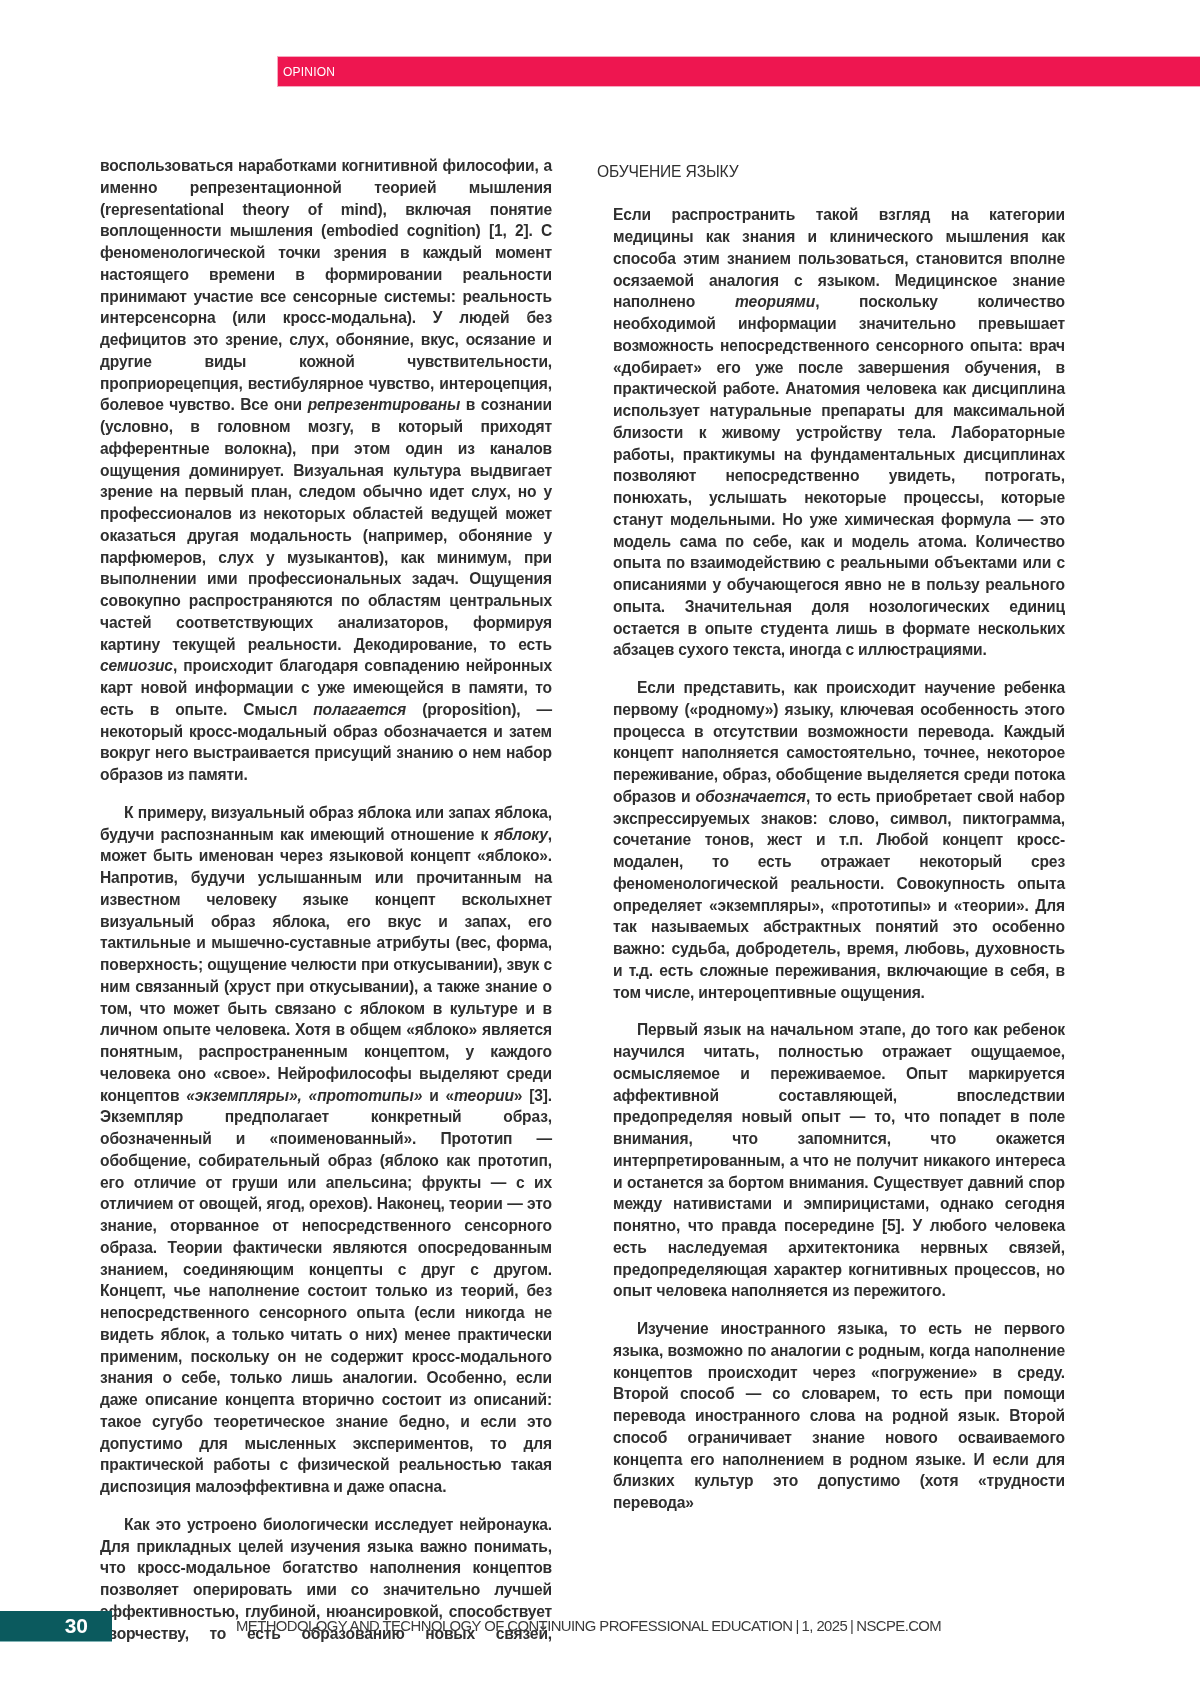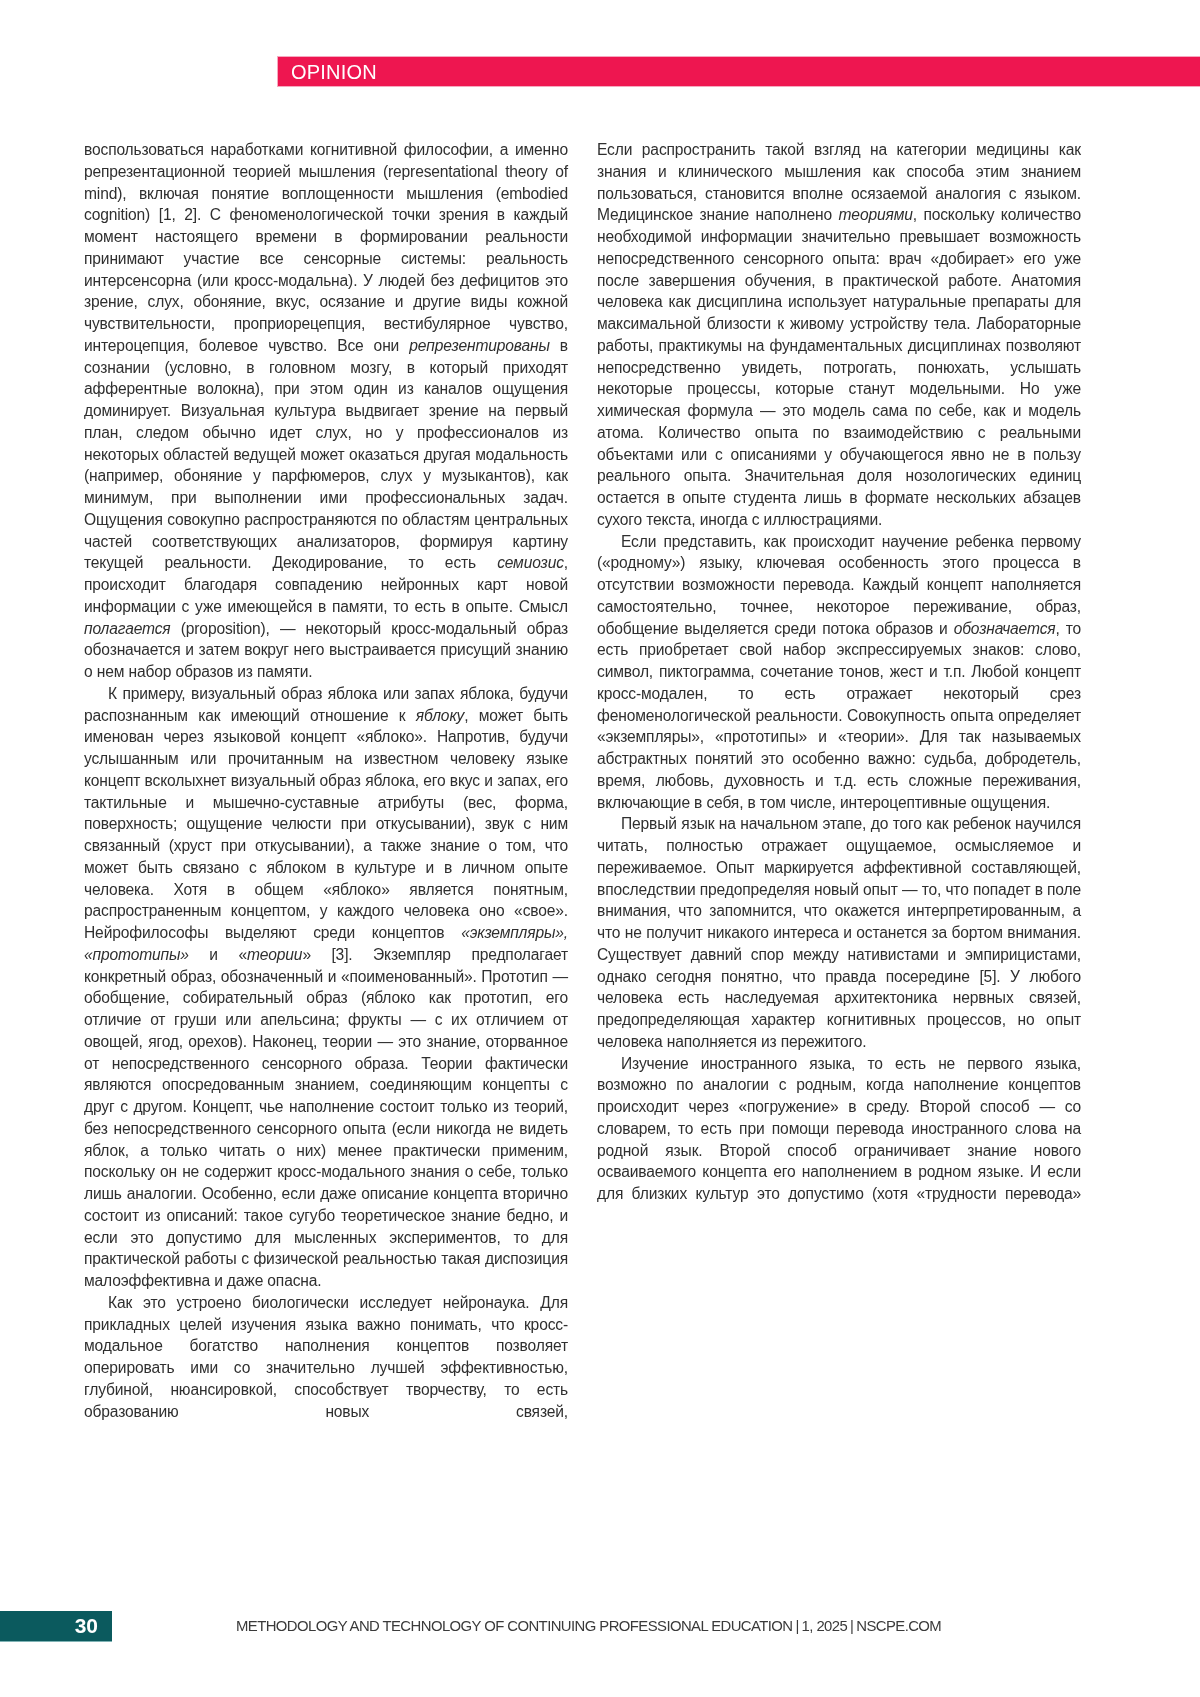--- a/index.html
+++ b/index.html
@@ -19,43 +19,44 @@
       position: absolute;
       left: 278px;
       top: 57px;
       width: 922px;
       height: 29px;
       background: #ee1650;
       box-shadow: 0 0 0 1px #f6a9bf;
     }
     .section-bar span {
       position: absolute;
-      left: 13px;
+      left: 5px;
       top: 3px;
-      font-size: 20px;
+      font-size: 12px;
       line-height: 24px;
       color: #ffffff;
       letter-spacing: 0.2px;
     }
     .column {
       position: absolute;
       top: 139px;
       width: 484px;
       font-size: 15.6px;
       line-height: 21.75px;
       text-align: justify;
       color: #2f2f2f;
       letter-spacing: -0.15px;
     }
     .col-left { left: 84px; }
     .col-right { left: 597px; }
     .column p {
-      margin: 0;
+      margin: 16px;
       text-indent: 24px;
       hyphens: none;
+      font-weight: bold;
     }
     .column p.noindent { text-indent: 0; }
     .column p.last { text-align-last: justify; }
     .column h2 {
       margin: 21.75px 0 21.75px 0;
       font-size: 15.6px;
       font-weight: normal;
       line-height: 21.75px;
       color: #2f2f2f;
     }
@@ -64,21 +65,21 @@
       position: absolute;
       left: 0;
       top: 1611px;
       width: 112px;
       height: 30px;
       background: #0b5a5e;
       border-bottom: 1px solid #7fb3b5;
     }
     .page-num span {
       position: absolute;
-      right: 14px;
+      right: 24px;
       top: 3px;
       font-size: 21px;
       line-height: 24px;
       font-weight: bold;
       color: #ffffff;
     }
     .footer-text {
       position: absolute;
       left: 236px;
       top: 1615px;
@@ -100,20 +101,21 @@
   <span>OPINION</span>
 </div>
 
 <div class="column col-left">
   <p class="noindent"><span>воспользоваться наработками когнитивной философии, а именно репрезентационной теорией мышления (representational theory of mind), включая понятие воплощенности мышления (embodied cognition) [1, 2]. С феноменологической точки зрения в каждый момент настоящего времени в формировании реальности принимают участие все сенсорные системы: реальность интерсенсорна (или кросс-модальна). У людей без дефицитов это зрение, слух, обоняние, вкус, осязание и другие виды кожной чувствительности, проприорецепция, вестибулярное чувство, интероцепция, болевое чувство. Все они </span><em>репрезентированы</em><span> в сознании (условно, в головном мозгу, в который приходят афферентные волокна), при этом один из каналов ощущения доминирует. Визуальная культура выдвигает зрение на первый план, следом обычно идет слух, но у профессионалов из некоторых областей ведущей может оказаться другая модальность (например, обоняние у парфюмеров, слух у музыкантов), как минимум, при выполнении ими профессиональных задач. Ощущения совокупно распространяются по областям центральных частей соответствующих анализаторов, формируя картину текущей реальности. Декодирование, то есть </span><em>семиозис</em><span>, происходит благодаря совпадению нейронных карт новой информации с уже имеющейся в памяти, то есть в опыте. Смысл </span><em>полагается</em><span> (proposition), — некоторый кросс-модальный образ обозначается и затем вокруг него выстраивается присущий знанию о нем набор образов из памяти.</span></p>
   <p><span>К примеру, визуальный образ яблока или запах яблока, будучи распознанным как имеющий отношение к </span><em>яблоку</em><span>, может быть именован через языковой концепт «яблоко». Напротив, будучи услышанным или прочитанным на известном человеку языке концепт всколыхнет визуальный образ яблока, его вкус и запах, его тактильные и мышечно-суставные атрибуты (вес, форма, поверхность; ощущение челюсти при откусывании), звук с ним связанный (хруст при откусывании), а также знание о том, что может быть связано с яблоком в культуре и в личном опыте человека. Хотя в общем «яблоко» является понятным, распространенным концептом, у каждого человека оно «свое». Нейрофилософы выделяют среди концептов </span><em>«экземпляры», «прототипы»</em><span> и «</span><em>теории</em><span>» [3]. Экземпляр предполагает конкретный образ, обозначенный и «поименованный». Прототип — обобщение, собирательный образ (яблоко как прототип, его отличие от груши или апельсина; фрукты — с их отличием от овощей, ягод, орехов). Наконец, теории — это знание, оторванное от непосредственного сенсорного образа. Теории фактически являются опосредованным знанием, соединяющим концепты с друг с другом. Концепт, чье наполнение состоит только из теорий, без непосредственного сенсорного опыта (если никогда не видеть яблок, а только читать о них) менее практически применим, поскольку он не содержит кросс-модального знания о себе, только лишь аналогии. Особенно, если даже описание концепта вторично состоит из описаний: такое сугубо теоретическое знание бедно, и если это допустимо для мысленных экспериментов, то для практической работы с физической реальностью такая диспозиция малоэффективна и даже опасна.</span></p>
   <p class="last"><span>Как это устроено биологически исследует нейронаука. Для прикладных целей изучения языка важно понимать, что кросс-модальное богатство наполнения концептов позволяет оперировать ими со значительно лучшей эффективностью, глубиной, нюансировкой, способствует творчеству, то есть образованию новых связей,</span></p>
 </div>
 
 <div class="column col-right">
+  <h2>ОБУЧЕНИЕ ЯЗЫКУ</h2>
   <p class="noindent"><span>Если распространить такой взгляд на категории медицины как знания и клинического мышления как способа этим знанием пользоваться, становится вполне осязаемой аналогия с языком. Медицинское знание наполнено </span><em>теориями</em><span>, поскольку количество необходимой информации значительно превышает возможность непосредственного сенсорного опыта: врач «добирает» его уже после завершения обучения, в практической работе. Анатомия человека как дисциплина использует натуральные препараты для максимальной близости к живому устройству тела. Лабораторные работы, практикумы на фундаментальных дисциплинах позволяют непосредственно увидеть, потрогать, понюхать, услышать некоторые процессы, которые станут модельными. Но уже химическая формула — это модель сама по себе, как и модель атома. Количество опыта по взаимодействию с реальными объектами или с описаниями у обучающегося явно не в пользу реального опыта. Значительная доля нозологических единиц остается в опыте студента лишь в формате нескольких абзацев сухого текста, иногда с иллюстрациями.</span></p>
   <p><span>Если представить, как происходит научение ребенка первому («родному») языку, ключевая особенность этого процесса в отсутствии возможности перевода. Каждый концепт наполняется самостоятельно, точнее, некоторое переживание, образ, обобщение выделяется среди потока образов и </span><em>обозначается</em><span>, то есть приобретает свой набор экспрессируемых знаков: слово, символ, пиктограмма, сочетание тонов, жест и т.п. Любой концепт кросс-модален, то есть отражает некоторый срез феноменологической реальности. Совокупность опыта определяет «экземпляры», «прототипы» и «теории». Для так называемых абстрактных понятий это особенно важно: судьба, добродетель, время, любовь, духовность и т.д. есть сложные переживания, включающие в себя, в том числе, интероцептивные ощущения.</span></p>
   <p><span>Первый язык на начальном этапе, до того как ребенок научился читать, полностью отражает ощущаемое, осмысляемое и переживаемое. Опыт маркируется аффективной составляющей, впоследствии предопределяя новый опыт — то, что попадет в поле внимания, что запомнится, что окажется интерпретированным, а что не получит никакого интереса и останется за бортом внимания. Существует давний спор между нативистами и эмпирицистами, однако сегодня понятно, что правда посередине [5]. У любого человека есть наследуемая архитектоника нервных связей, предопределяющая характер когнитивных процессов, но опыт человека наполняется из пережитого.</span></p>
   <p class="last"><span>Изучение иностранного языка, то есть не первого языка, возможно по аналогии с родным, когда наполнение концептов происходит через «погружение» в среду. Второй способ — со словарем, то есть при помощи перевода иностранного слова на родной язык. Второй способ ограничивает знание нового осваиваемого концепта его наполнением в родном языке. И если для близких культур это допустимо (хотя «трудности перевода»</span></p>
 </div>
 
 <div class="page-num">
   <span>30</span>
 </div>
 

